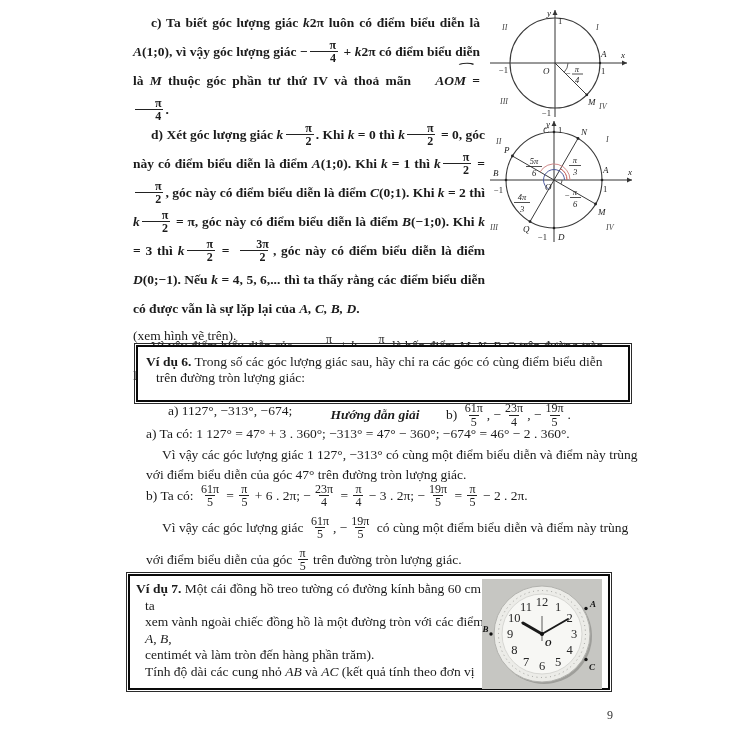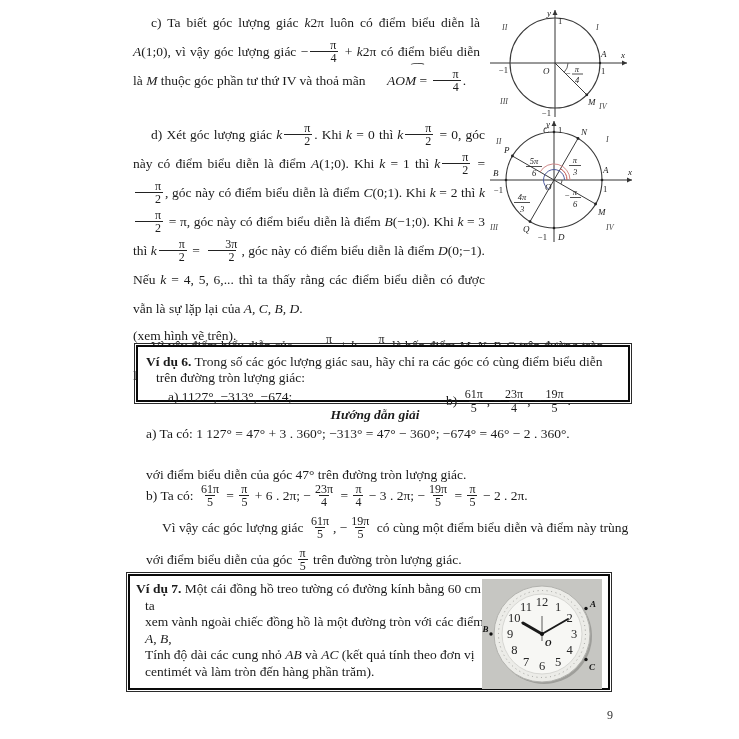--- a/index.html
+++ b/index.html
@@ -1,20 +1,20 @@
 <!DOCTYPE html>
 <html><head>
 <meta charset="utf-8">
 <style>
   html,body{margin:0;padding:0;background:#e8e8e8;}
   .page{position:relative;width:739px;height:739px;background:#ffffff;overflow:hidden;
         font-family:"Liberation Serif","DejaVu Serif",serif;color:#1b1b1b;font-size:13.5px;}
   .abs{position:absolute;}
   .just{text-align:justify;}
-  .mline{line-height:29px;}
+  .mline{line-height:29px;font-weight:bold;}
   i{font-style:italic;}
   b{font-weight:bold;}
   .frac{display:inline-flex;flex-direction:column;align-items:center;vertical-align:middle;
         line-height:1.05;margin:0 2px;transform:translateY(-1px);}
   .frac .fn{font-size:12px;padding:0 2px;}
   .frac .fd{font-size:12px;border-top:1px solid #222;padding:0 2px;}
   .hat{font-style:italic;position:relative;display:inline-block;}
   .hat::before{content:"\2322";position:absolute;left:50%;top:-0.72em;
                transform:translateX(-50%) scaleX(2.6);font-size:0.7em;line-height:1;}
   .box{border:2px solid #0a0a0a;outline:1px solid #2b2b2b;outline-offset:1px;background:#fff;box-sizing:border-box;}
@@ -166,37 +166,38 @@
         <span class="fn">π</span>
         <span class="fd">6</span>
       </span> + <i>k</i><span class="frac">
         <span class="fn">π</span>
         <span class="fd">2</span>
       </span> là bốn điểm <i>M, N, P, Q</i> trên đường tròn lượng giác</div>
   <div class="abs" style="top:328px;left:133px;width:492px;">(xem hình vẽ trên).</div>
 
   <div class="abs box" style="top:345px;left:136px;width:494px;height:57px;padding:7px 8px;">
     <div class="hang" style="line-height:15.5px;"><b>Ví dụ 6.</b> Trong số các góc lượng giác sau, hãy chỉ ra các góc có cùng điểm biểu diễn trên đường tròn lượng giác:</div>
-    <div style="position:relative;margin-top:4px;">
+    <div style="position:relative;margin-top:18px;">
       <span style="margin-left:22px;">a) 1127°, −313°, −674;</span>
       <span style="position:absolute;left:300px;top:0;">b) <span class="frac">
             <span class="fn">61π</span>
             <span class="fd">5</span>
           </span>, −<span class="frac">
             <span class="fn">23π</span>
             <span class="fd">4</span>
           </span>, −<span class="frac">
             <span class="fn">19π</span>
             <span class="fd">5</span>
           </span>.</span>
     </div>
   </div>
 
   <div class="abs heading" style="top:407px;left:128px;width:494px;">Hướng dẫn giải</div>
   <div class="abs" style="top:426px;left:146px;white-space:nowrap;">a) Ta có: 1 127° = 47° + 3 . 360°;  −313° = 47° − 360°;  −674° = 46° − 2 . 360°.</div>
+  <div class="abs" style="top:447px;left:162px;white-space:nowrap;">Vì vậy các góc lượng giác 1 127°, −313° có cùng một điểm biểu diễn và điểm này trùng</div>
   <div class="abs" style="top:467px;left:146px;white-space:nowrap;">với điểm biểu diễn của góc 47° trên đường tròn lượng giác.</div>
   <div class="abs solline" style="top:481px;left:146px;">b) Ta có: <span class="frac">
         <span class="fn">61π</span>
         <span class="fd">5</span>
       </span> = <span class="frac">
         <span class="fn">π</span>
         <span class="fd">5</span>
       </span> + 6 . 2π; −<span class="frac">
         <span class="fn">23π</span>
         <span class="fd">4</span>
@@ -219,22 +220,22 @@
       </span> có cùng một điểm biểu diễn và điểm này trùng</div>
   <div class="abs solline" style="top:545px;left:146px;text-align:right;">với điểm biểu diễn của góc <span class="frac">
         <span class="fn">π</span>
         <span class="fd">5</span>
       </span> trên đường tròn lượng giác.</div>
 
   <div class="abs box" style="top:574px;left:128px;width:482px;height:116px;padding:5px 6px;">
     <div style="width:352px;padding-left:9px;line-height:16.5px;">
       <div style="text-indent:-9px;"><b>Ví dụ 7.</b> Một cái đồng hồ treo tường có đường kính bằng 60 cm , ta</div>
       <div>xem vành ngoài chiếc đồng hồ là một đường tròn với các điểm <i>A</i>, <i>B</i>,</div>
+      <div>centimét và làm tròn đến hàng phần trăm).</div>
       <div>Tính độ dài các cung nhỏ <i>AB</i> và <i>AC</i> (kết quả tính theo đơn vị</div>
-      <div>centimét và làm tròn đến hàng phần trăm).</div>
     </div>
 
     <svg style="position:absolute;top:3px;right:6px;" width="120" height="110" viewBox="0 0 120 110">
       <rect x="0" y="0" width="120" height="110" fill="#c6c6c2"></rect>
       <circle cx="62" cy="57" r="48" fill="#9e9e9a"></circle>
       <circle cx="60" cy="55" r="48" fill="#ecece8" stroke="#b2b2ae" stroke-width="1"></circle>
       <circle cx="60" cy="55" r="40" fill="#f7f7f4" stroke="#cfcfcb" stroke-width="0.8"></circle>
       <circle cx="60" cy="55" r="43.5" fill="none" stroke="#8a8a86" stroke-width="0.8" stroke-dasharray="1 3.55"></circle>
       <g id="clock-numbers">
           <text x="60.0" y="27.3" class="ckn">12</text>

